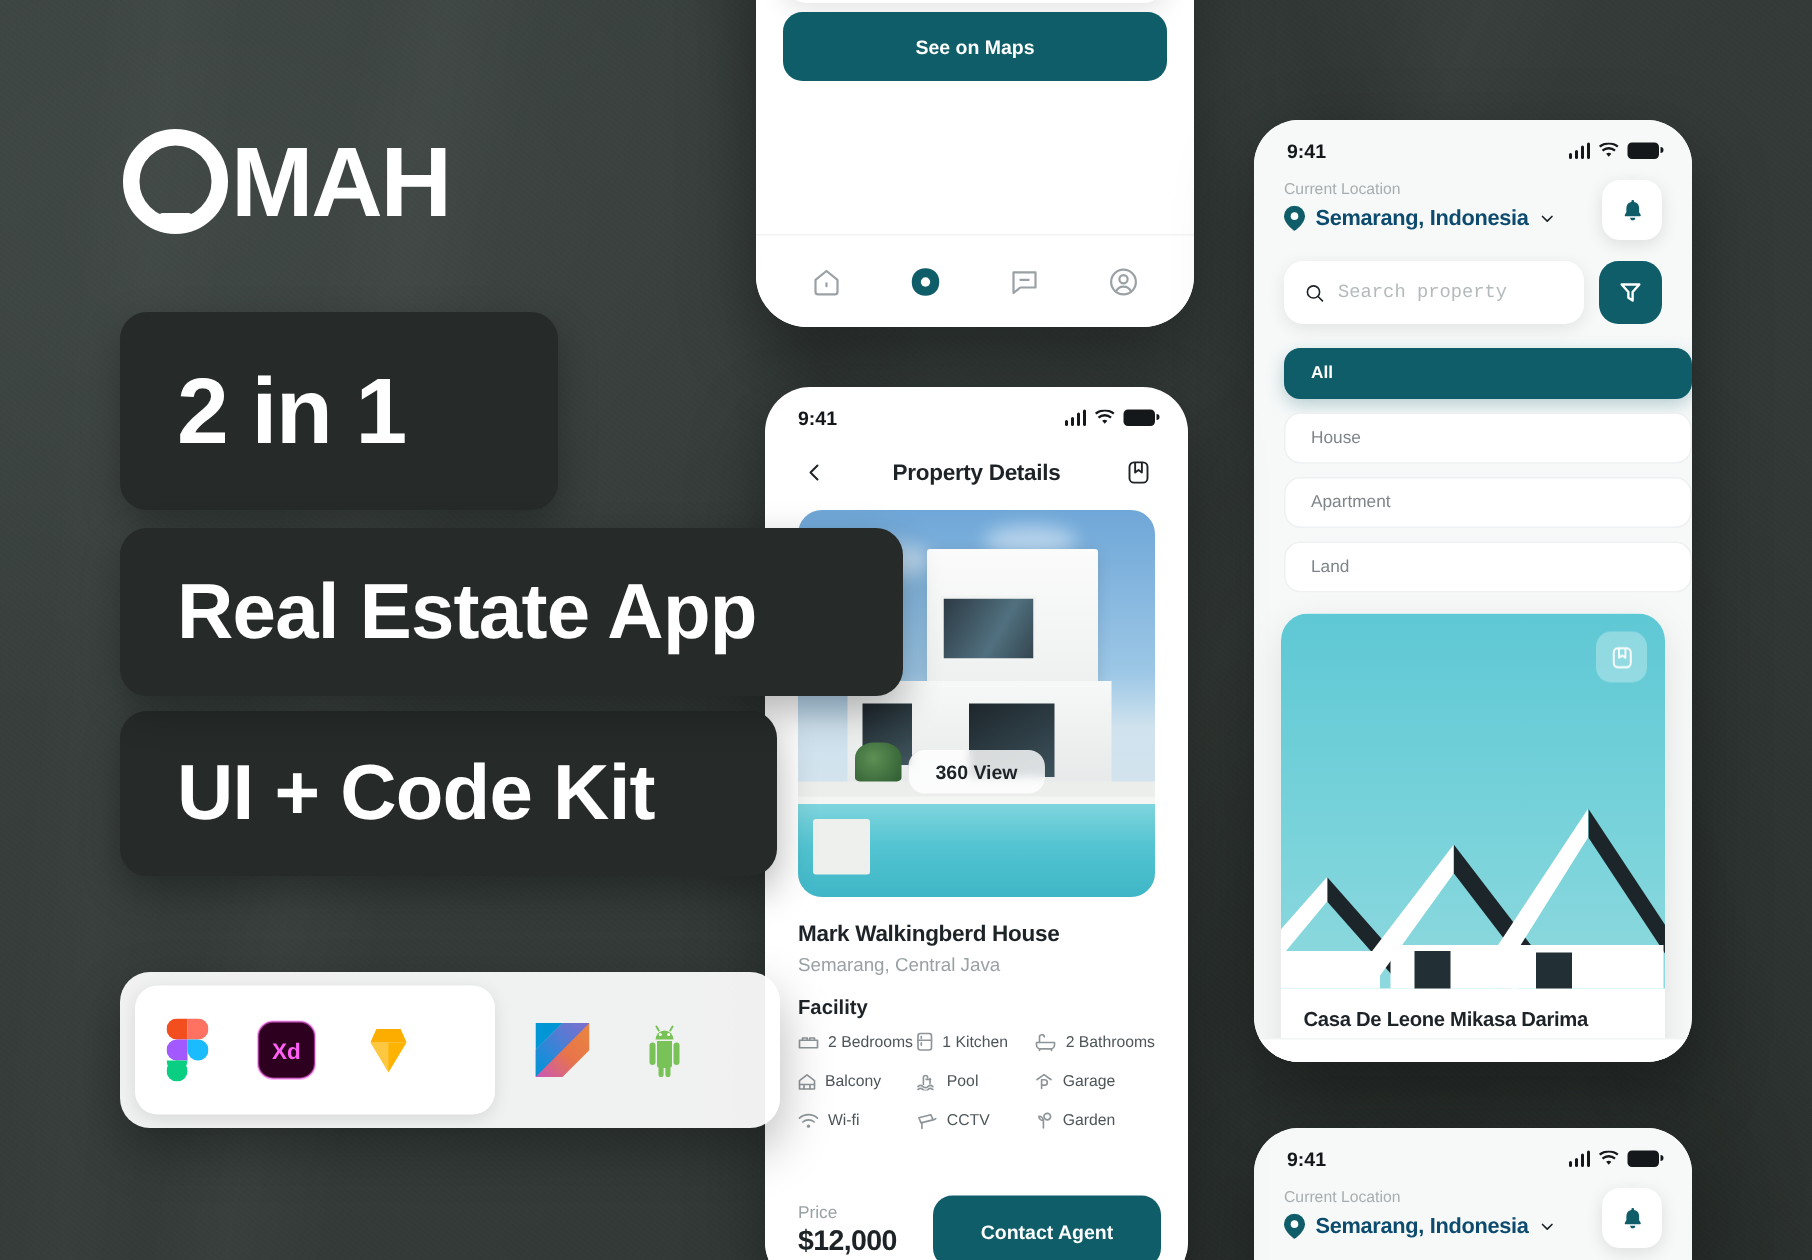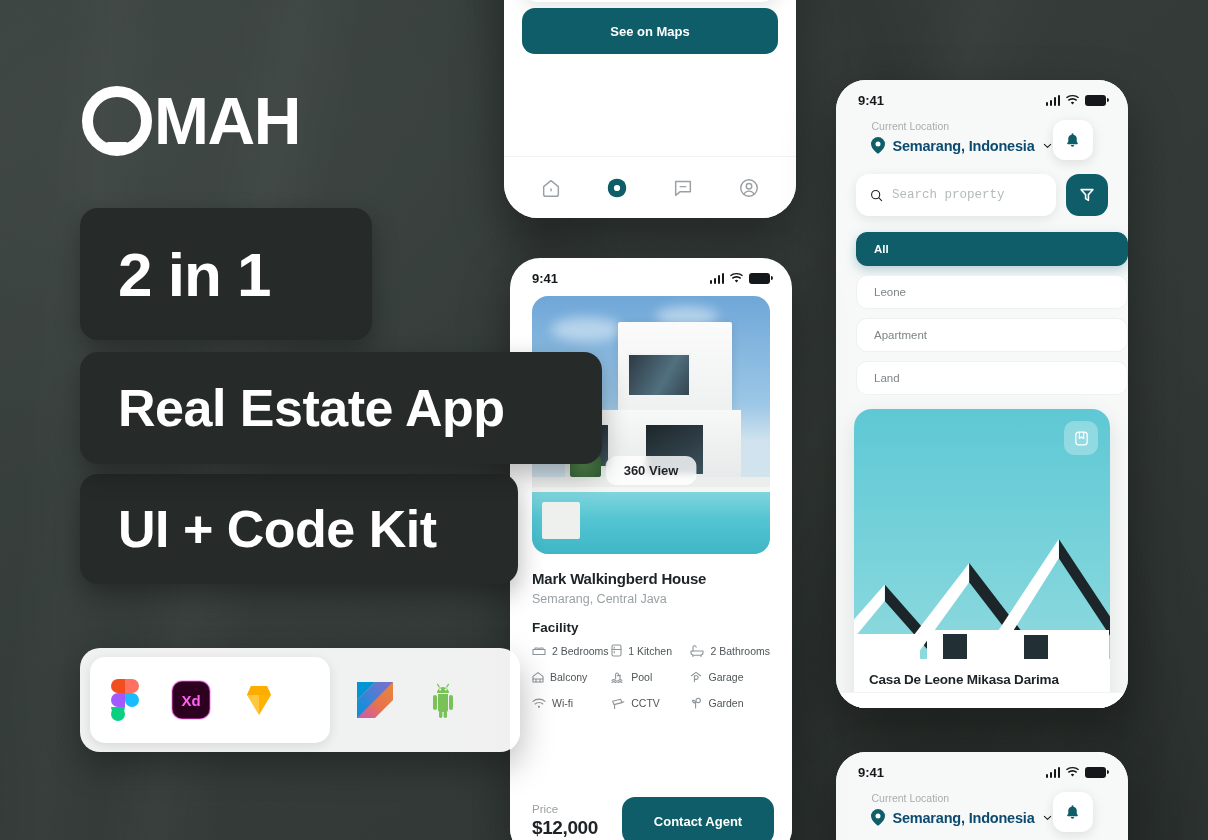--- a/index.html
+++ b/index.html
@@ -175,21 +175,21 @@
   .btn-maps { position: absolute; left: 18px; top: 104px; width: 256px; height: 46px; }
 
   .tabbar {
     position: absolute; left: 0; right: 0; bottom: 0; height: 62px;
     background: #fff; display: flex; align-items: center; justify-content: space-around;
     padding: 0 14px; border-top: 1px solid #f2f4f4;
   }
   .tab { width: 34px; height: 34px; display: flex; align-items: center; justify-content: center; }
 
   
-  .loc-row { display: flex; align-items: flex-start; justify-content: center; padding: 6px 20px 0; }
+  .loc-row { display: flex; align-items: flex-start; justify-content: space-between; padding: 6px 20px 0; }
   .loc-label { font-size: 10.5px; color: #a7adaf; }
   .loc-city { display: flex; align-items: center; gap: 7px; margin-top: 5px; font-size: 14.5px; font-weight: 600; color: #0c4a6e; letter-spacing: -.2px; }
   .icon-btn {
     width: 40px; height: 40px; border-radius: 12px; background: #fff;
     box-shadow: 0 3px 12px rgba(0,0,0,.11);
     display: flex; align-items: center; justify-content: center; border: none; cursor: pointer;
   }
   .search-row { display: flex; align-items: center; gap: 10px; padding: 14px 20px 0; }
   .search-box {
     flex: 1; height: 42px; background: #fff; border-radius: 13px;
@@ -379,20 +379,34 @@
         </span>
       <svg width="15" height="11" viewBox="0 0 16 12" fill="#14181a">
         <path d="M8 10.4l1.9-2.2a2.9 2.9 0 00-3.8 0z"></path>
         <path d="M8 5.1c1.5 0 2.9.5 4 1.5l1.1-1.3A8 8 0 008 3.2a8 8 0 00-5.1 2.1L4 6.6a6 6 0 014-1.5z"></path>
         <path d="M8 1.4c2.3 0 4.4.8 6.1 2.2l1-1.2A11 11 0 008 0 11 11 0 00.9 2.4l1 1.2A9.4 9.4 0 018 1.4z"></path>
       </svg>
       <span class="batt"></span>
     </span>
   </div>
 
+  <div class="navbar">
+    <button class="icon-btn" style="box-shadow:none;width:26px;height:26px">
+      <svg width="16" height="16" viewBox="0 0 24 24" fill="none" stroke="#1d2326" stroke-width="2">
+        <path d="M15 5l-7 7 7 7" stroke-linecap="round" stroke-linejoin="round"></path>
+      </svg>
+    </button>
+    <div class="nav-title">Property Details</div>
+    <button class="icon-btn" style="box-shadow:none;width:26px;height:26px">
+      <svg width="18" height="18" viewBox="0 0 24 24" fill="none" stroke="#1d2326" stroke-width="1.7">
+        <rect x="4" y="3" width="16" height="18" rx="4"></rect>
+        <path d="M9 3v9l3-2.2 3 2.2V3" stroke-linejoin="round"></path>
+      </svg>
+    </button>
+  </div>
 
   <div class="villa-wrap">
     <div class="villa">
       <div class="cloud" style="left:8%;top:8%;width:30%;height:10%"></div>
       <div class="cloud" style="left:52%;top:4%;width:26%;height:8%"></div>
       <div class="v-house-a"></div>
       <div class="v-glass-a"></div>
       <div class="v-house-b"></div>
       <div class="v-dark-b"></div>
       <div class="v-dark-c"></div>
@@ -537,21 +551,21 @@
       </div>
       <button class="filter-btn">
         <svg width="16" height="16" viewBox="0 0 18 18" fill="none" stroke="#fff" stroke-width="1.8">
           <path d="M2.4 3h13.2l-5 5.6V15l-3.2-2V8.6z" stroke-linejoin="round"></path>
         </svg>
       </button>
     </div>
 
     <div class="chips">
       <div class="chip active">All</div>
-      <div class="chip">Leone</div>
+      <div class="chip">House</div>
       <div class="chip">Apartment</div>
       <div class="chip">Land</div>
 
     </div>
 
     <div class="prop-card">
       <div class="prop-img">
         <div class="roofs">
           <div class="gable" style="left:-8%;bottom:0;width:40%;height:62%">
             <div class="roof-l" style="left:0;background:#ffffff;clip-path:polygon(100% 0,100% 22%,6% 100%,0 100%,0 78%)"></div>

